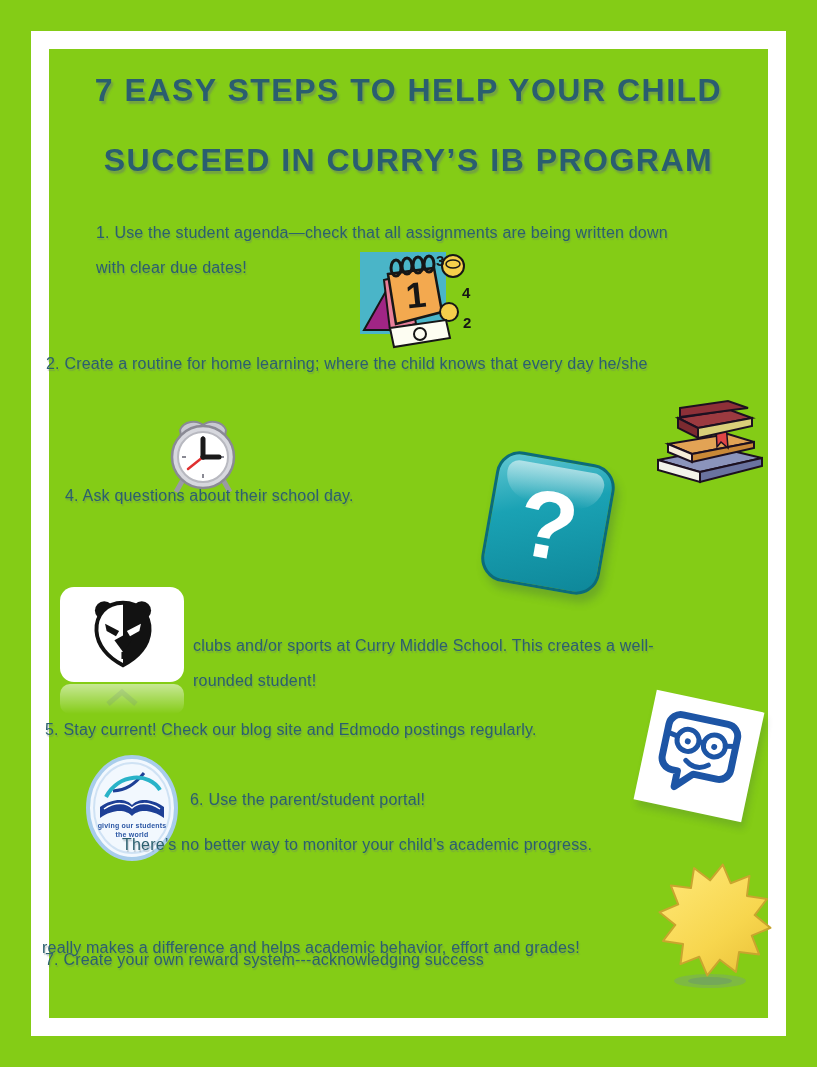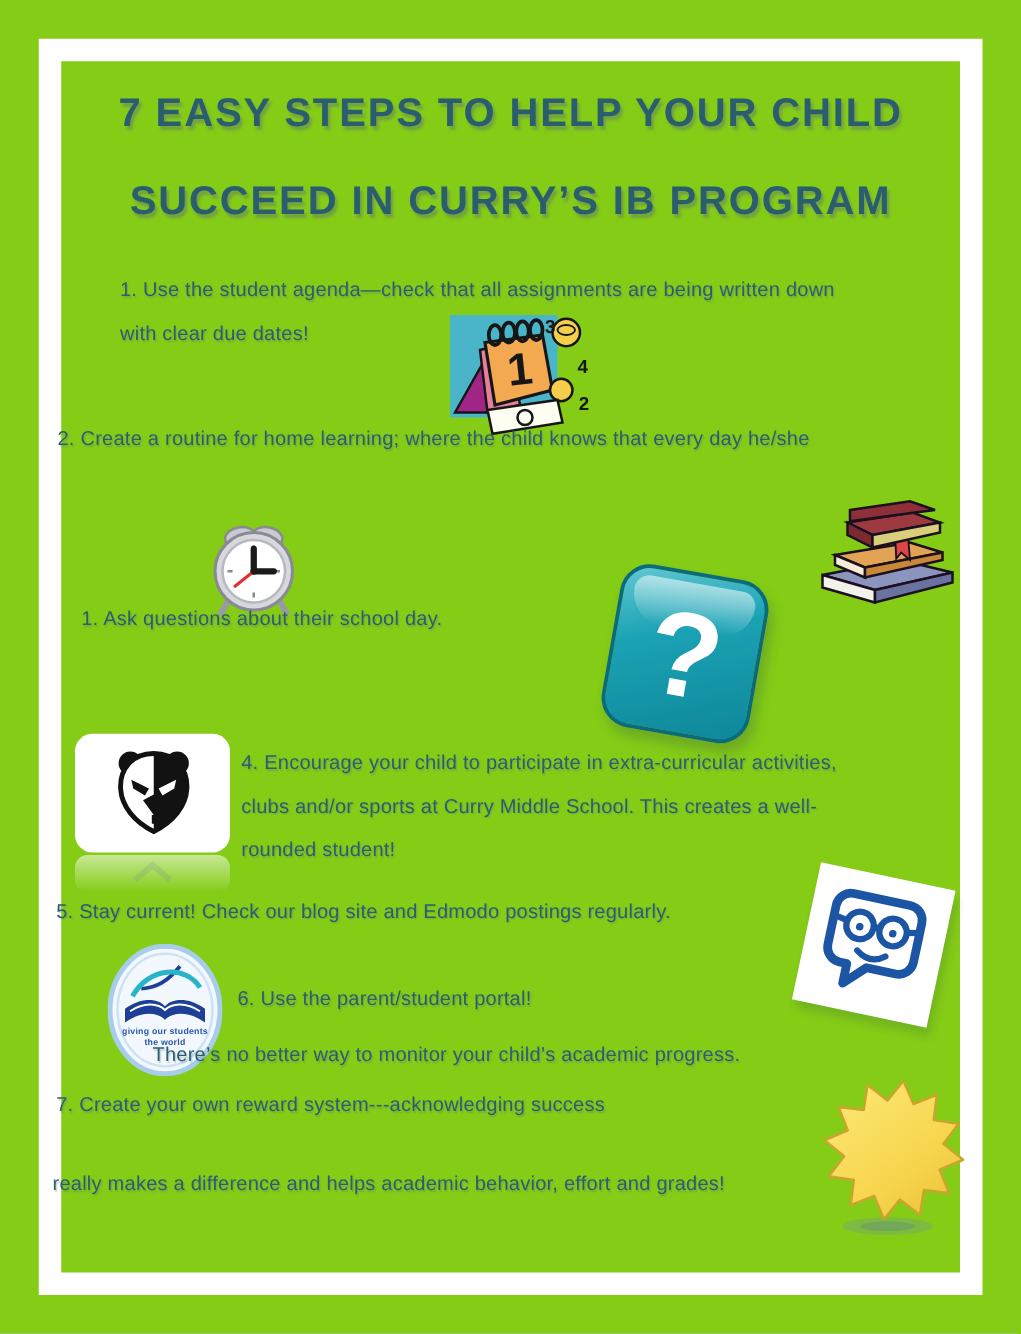--- a/index.html
+++ b/index.html
@@ -87,21 +87,21 @@
     <circle cx="103" cy="16" r="11" fill="#f5cf4b" stroke="#161616" stroke-width="2"></circle>
     <ellipse cx="103" cy="14" rx="7" ry="4" fill="none" stroke="#161616" stroke-width="1.5"></ellipse>
     <circle cx="99" cy="62" r="9" fill="#f5cf4b" stroke="#161616" stroke-width="2"></circle>
     <path d="M40,78 L96,70 L100,88 L44,97 Z" fill="#fdfdf2" stroke="#161616" stroke-width="2"></path>
     <circle cx="70" cy="84" r="6" fill="none" stroke="#161616" stroke-width="2"></circle>
     <text x="86" y="16" font-size="15" font-weight="bold" fill="#161616" font-family="Liberation Sans, sans-serif">3</text>
     <text x="112" y="48" font-size="15" font-weight="bold" fill="#161616" font-family="Liberation Sans, sans-serif">4</text>
     <text x="113" y="78" font-size="15" font-weight="bold" fill="#161616" font-family="Liberation Sans, sans-serif">2</text>
   </svg>
 
-  <div class="body-line" style="left:46px;top:343px;">2. Create a routine for home learning; where the child knows that every day he/she</div>
+  <div class="body-line" style="left:46px;top:355px;">2. Create a routine for home learning; where the child knows that every day he/she</div>
 
   <svg class="abs" style="left:650px;top:386px;" width="120" height="102" viewBox="0 0 120 102">
     <path d="M8,74 L70,62 L112,72 L50,86 Z" fill="#8b94bc" stroke="#1c1020" stroke-width="2"></path>
     <path d="M8,74 L50,86 L50,96 L8,84 Z" fill="#f2f2ea" stroke="#1c1020" stroke-width="2"></path>
     <path d="M50,86 L112,72 L112,80 L50,96 Z" fill="#6a73a0" stroke="#1c1020" stroke-width="2"></path>
     <path d="M18,58 L78,48 L104,56 L42,68 Z" fill="#e2a355" stroke="#1c1020" stroke-width="2"></path>
     <path d="M18,58 L42,68 L42,76 L18,66 Z" fill="#f7ecd8" stroke="#1c1020" stroke-width="2"></path>
     <path d="M42,68 L104,56 L104,62 L42,76 Z" fill="#c98837" stroke="#1c1020" stroke-width="2"></path>
     <path d="M66,40 L76,38 L78,62 L71,56 L67,61 Z" fill="#e04545" stroke="#1c1020" stroke-width="1.5"></path>
     <path d="M28,32 L80,24 L102,32 L48,42 Z" fill="#9c3a40" stroke="#1c1020" stroke-width="2"></path>
@@ -120,21 +120,21 @@
     <line x1="53" y1="24" x2="53" y2="28" stroke="#8a8a94" stroke-width="2"></line>
     <line x1="53" y1="62" x2="53" y2="66" stroke="#8a8a94" stroke-width="2"></line>
     <line x1="32" y1="45" x2="36" y2="45" stroke="#8a8a94" stroke-width="2"></line>
     <line x1="70" y1="45" x2="74" y2="45" stroke="#8a8a94" stroke-width="2"></line>
     <line x1="53" y1="45" x2="53" y2="27" stroke="#1a1a1a" stroke-width="5" stroke-linecap="round"></line>
     <line x1="53" y1="45" x2="69" y2="45" stroke="#1a1a1a" stroke-width="5" stroke-linecap="round"></line>
     <line x1="53" y1="45" x2="38" y2="57" stroke="#e03030" stroke-width="2.5" stroke-linecap="round"></line>
     <circle cx="53" cy="45" r="2.5" fill="#1a1a1a"></circle>
   </svg>
 
-  <div class="body-line" style="left:65px;top:487px;">1. Ask questions about their school day.</div>
+  <div class="body-line" style="left:65px;top:487px;">4. Ask questions about their school day.</div>
 
   <div class="qmark-box">
     <div class="qmark-gloss"></div>
     <div class="qmark-glyph">?</div>
   </div>
 
   <div class="bear-card">
     <svg class="abs" style="left:24px;top:6px;" width="78" height="82" viewBox="0 0 100 100">
       <circle cx="26" cy="20" r="12" fill="#121212"></circle>
       <circle cx="74" cy="20" r="12" fill="#121212"></circle>
@@ -145,21 +145,20 @@
       <path d="M50,52 L39,58 L50,73 L61,58 Z" fill="#121212"></path>
       <line x1="50" y1="73" x2="50" y2="82" stroke="#121212" stroke-width="4"></line>
     </svg>
   </div>
   <div class="bear-reflection">
     <svg width="124" height="30" viewBox="0 0 124 30">
       <path d="M48,20 L62,8 L76,20" fill="none" stroke="#6a7f8a" stroke-width="5" opacity="0.18"></path>
     </svg>
   </div>
 
-  <div class="body-line" style="left:193px;top:602px;">4. Encourage your child to participate in extra-curricular activities,</div>
   <div class="body-line" style="left:193px;top:637px;">clubs and/or sports at Curry Middle School. This creates a well-</div>
   <div class="body-line" style="left:193px;top:672px;">rounded student!</div>
 
   <div class="body-line" style="left:45px;top:721px;">5. Stay current! Check our blog site and Edmodo postings regularly.</div>
 
   <div class="edmodo-card">
     <svg class="abs" style="left:5px;top:5px;" width="100" height="100" viewBox="0 0 100 100">
       <path d="M26,14 L72,14 A12,12 0 0 1 84,26 L84,58 A12,12 0 0 1 72,70 L48,70 L32,86 L32,70 L26,70 A12,12 0 0 1 14,58 L14,26 A12,12 0 0 1 26,14 Z" fill="none" stroke="#1d55a5" stroke-width="7" stroke-linejoin="round"></path>
       <circle cx="36" cy="38" r="11" fill="none" stroke="#1d55a5" stroke-width="5"></circle>
       <circle cx="63" cy="38" r="11" fill="none" stroke="#1d55a5" stroke-width="5"></circle>
@@ -181,21 +180,21 @@
       <path d="M14,52 C28,42 41,44 46,50 C51,44 64,42 78,52 L78,63 C64,53 51,55 46,61 C41,55 28,53 14,63 Z" fill="#1d3f96"></path>
       <path d="M18,54 C30,46 41,48 46,53 C51,48 62,46 74,54" fill="none" stroke="#ffffff" stroke-width="1.5"></path>
     </svg>
     <div class="globe-caption" style="top:66px;">giving our students</div>
     <div class="globe-caption" style="top:75px;">the world</div>
   </div>
 
   <div class="body-line" style="left:190px;top:791px;">6. Use the parent/student portal!</div>
   <div class="body-line" style="left:95px;top:836px;margin-left:27px;">There’s no better way to monitor your child’s academic progress.</div>
 
-  <div class="body-line" style="left:45px;top:876px;">7. Create your own reward system---acknowledging success</div>
+  <div class="body-line" style="left:45px;top:951px;">7. Create your own reward system---acknowledging success</div>
   <div class="body-line" style="left:42px;top:939px;">really makes a difference and helps academic behavior, effort and grades!</div>
 
   <div class="sun-wrap">
     <svg width="126" height="132" viewBox="0 0 126 132">
       <defs>
         <linearGradient id="sunGrad" x1="0" y1="0" x2="1" y2="1">
           <stop offset="0" stop-color="#ffe97a"></stop>
           <stop offset="0.6" stop-color="#f7d64e"></stop>
           <stop offset="1" stop-color="#e8bf35"></stop>
         </linearGradient>

